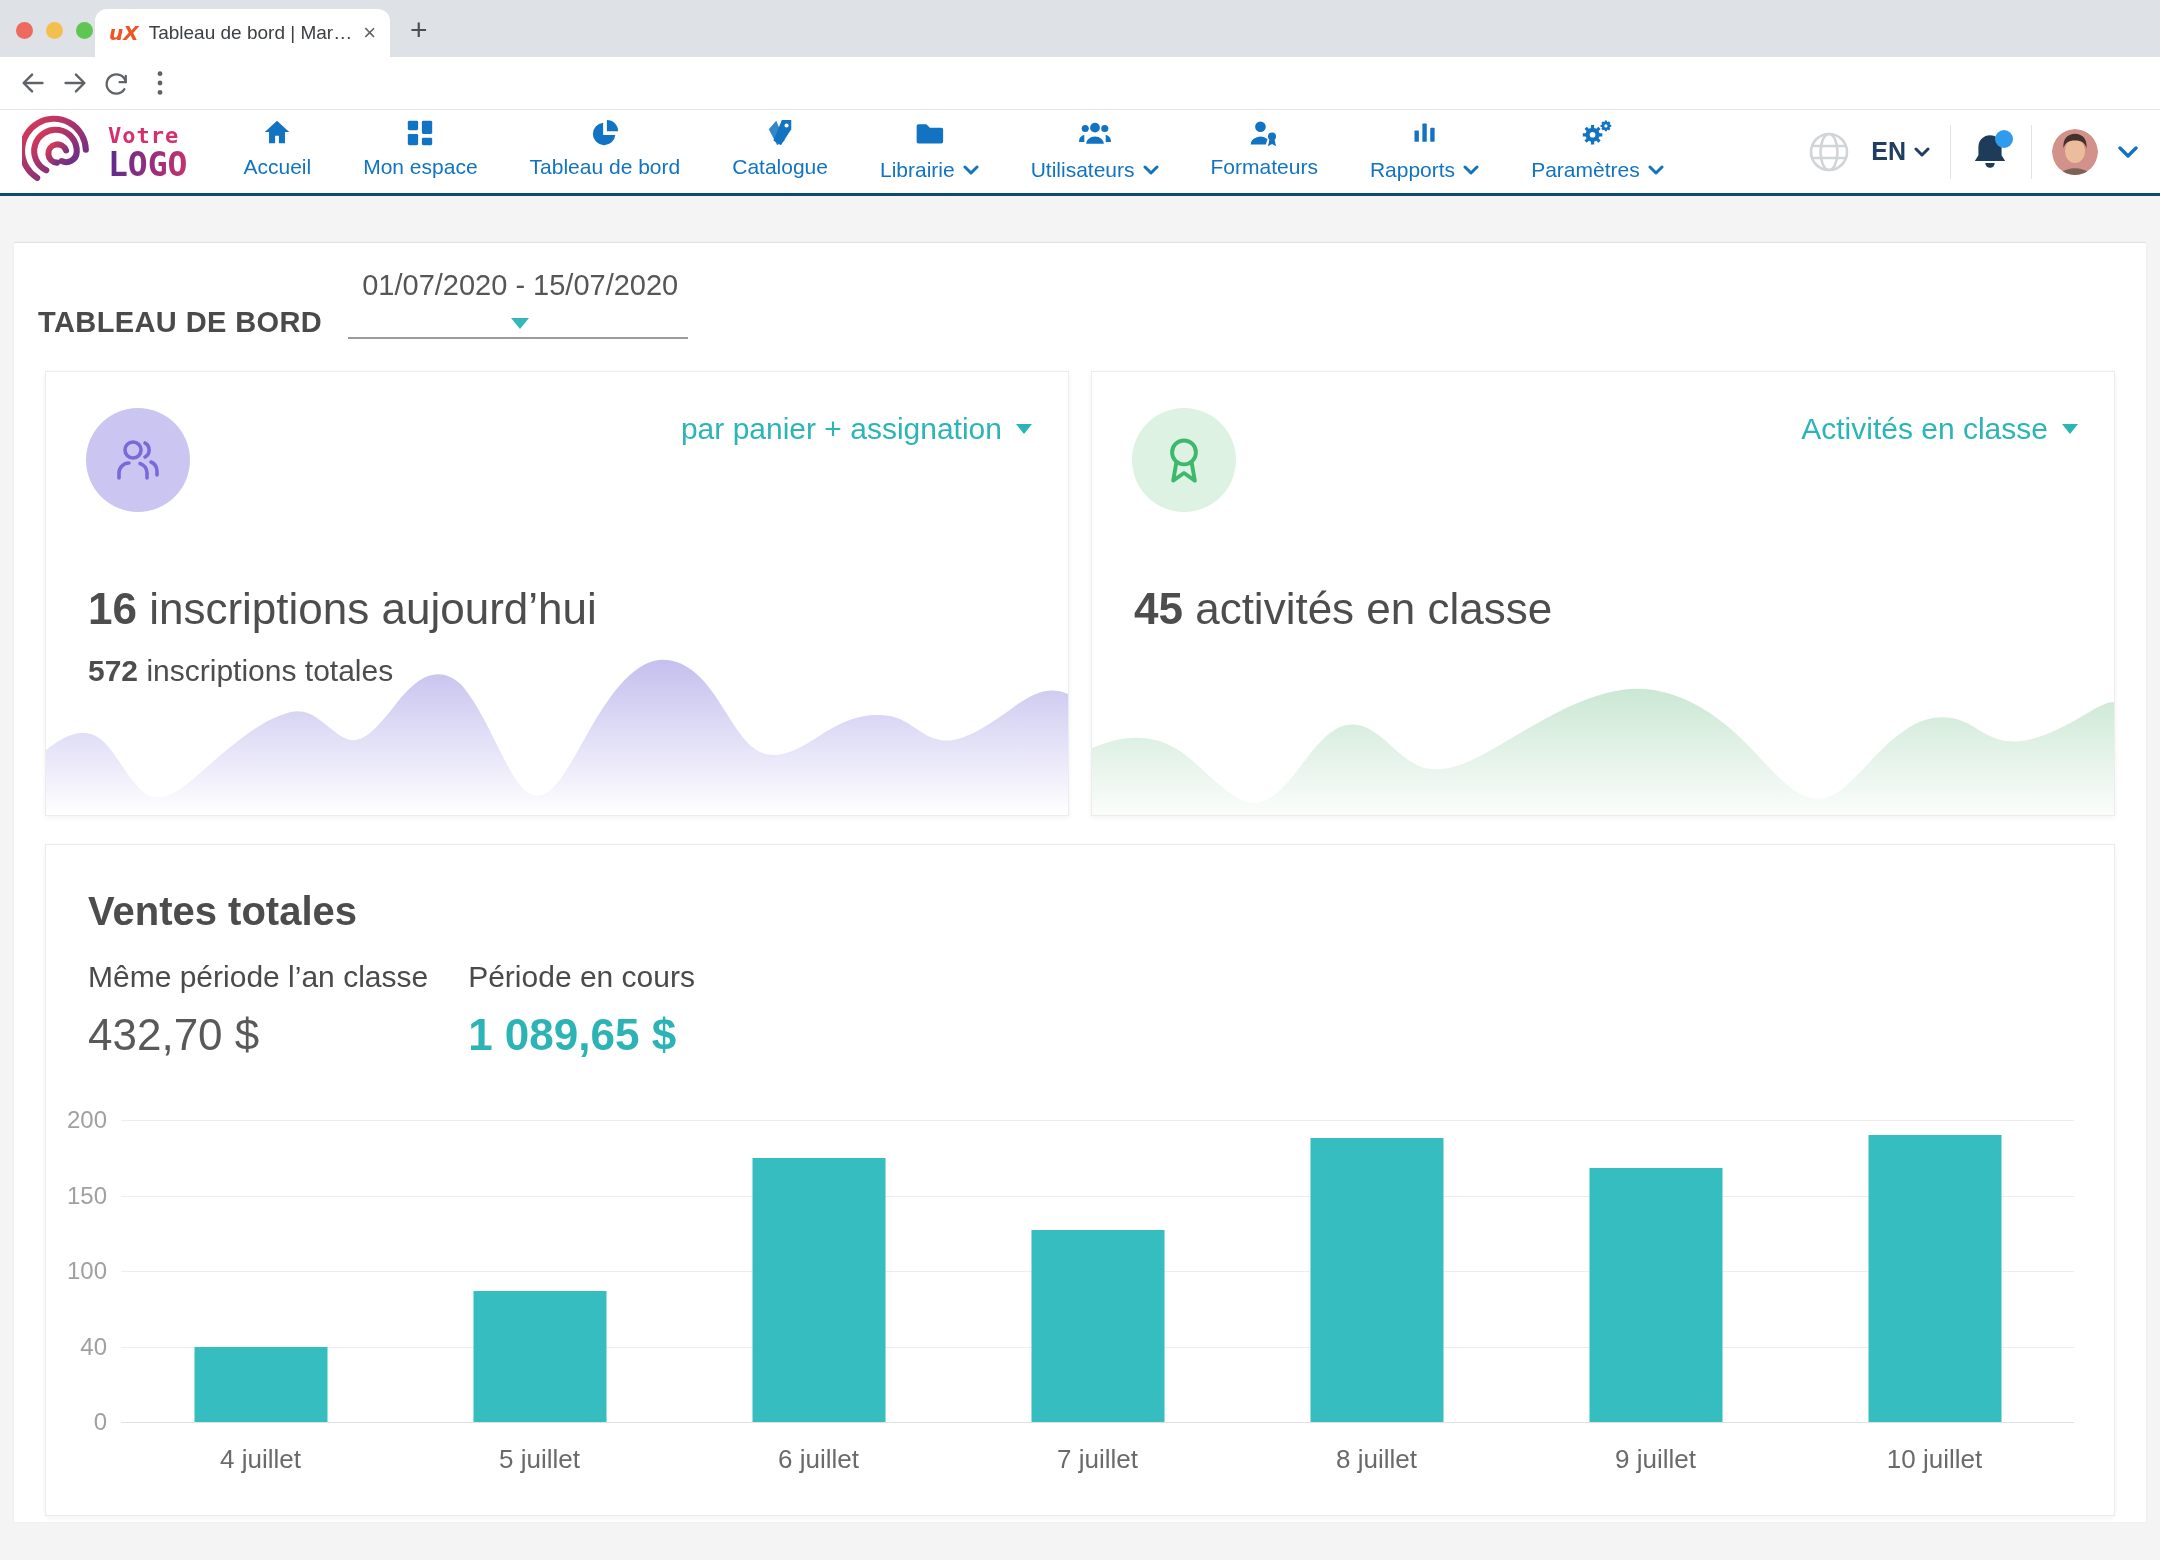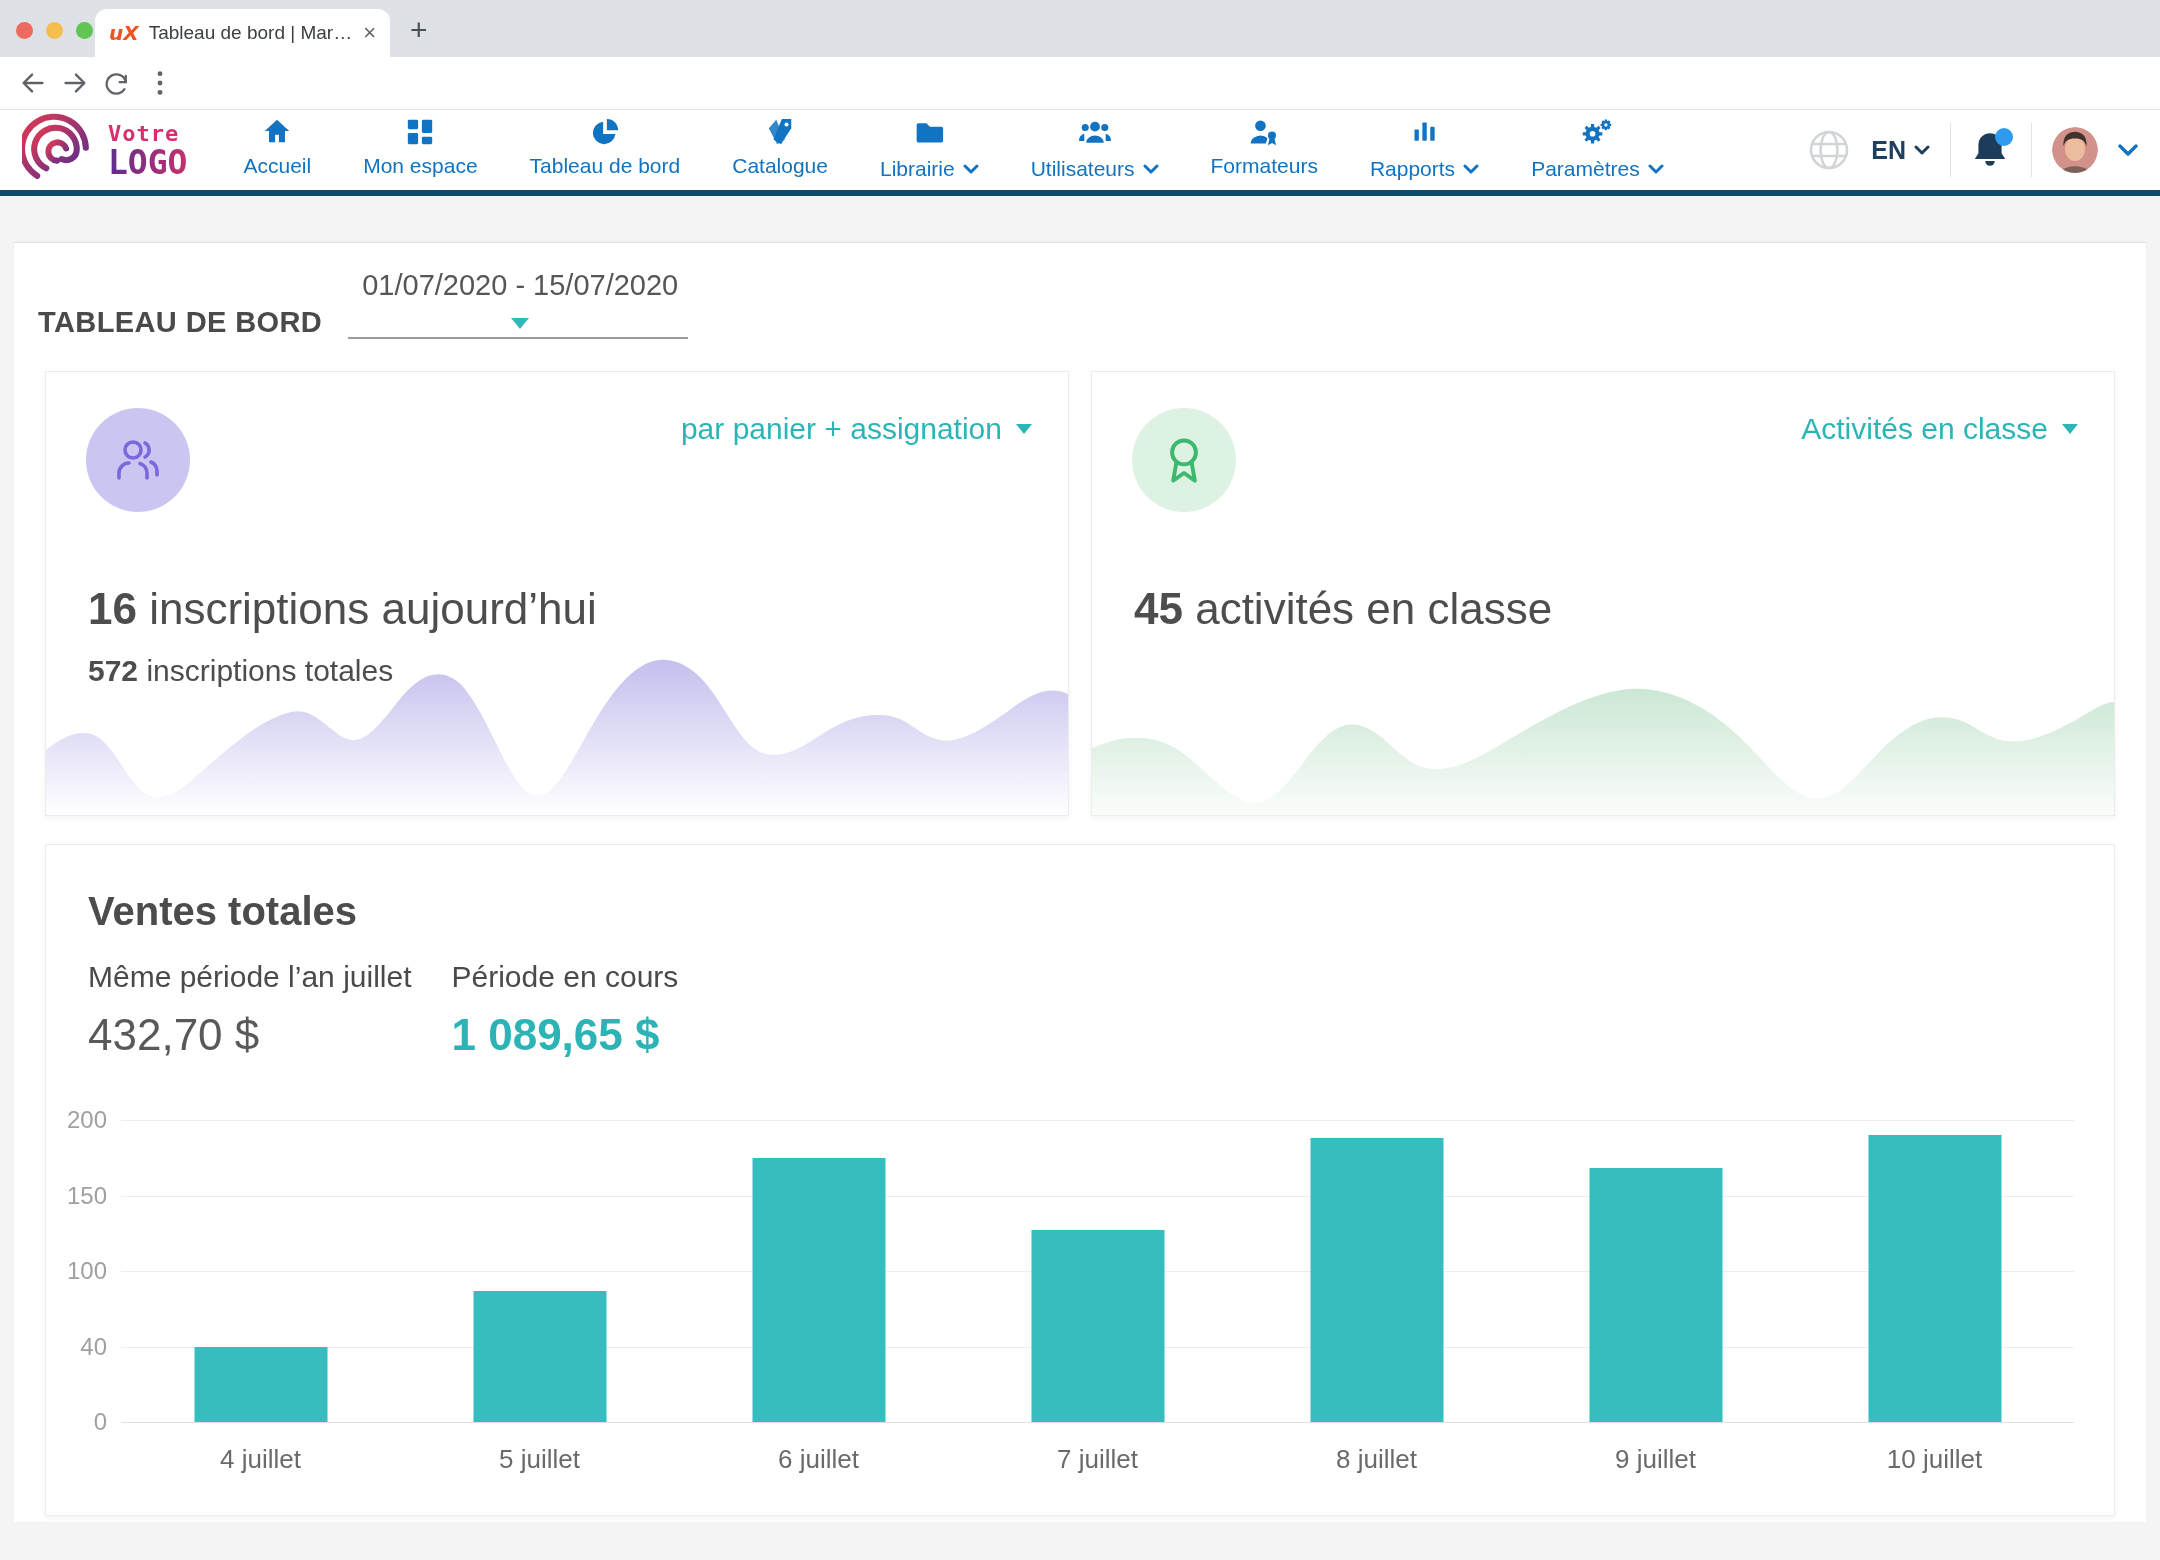--- a/index.html
+++ b/index.html
@@ -23,21 +23,21 @@
 
   .toolbar { height:53px; background:#fff; display:flex; align-items:center; padding:0 16px; border-bottom:1px solid #e2e4e8; }
   .navbtn { width:34px; height:34px; display:flex; align-items:center; justify-content:center; margin-right:8px; }
   .urlbar { flex:1; height:40px; background:#f1f3f4; border-radius:20px; margin-left:8px;
             display:flex; align-items:center; padding:0 16px 0 20px; gap:12px; }
   .url-text { font-size:20px; color:#202124; }
   .url-spacer { flex:1; }
   .dots { margin-left:14px; }
 
   
-  .appnav { height:86px; background:#fff; border-bottom:6px solid #0c4a6e; display:flex; align-items:center; padding:0 22px; }
+  .appnav { height:86px; background:#fff; border-bottom:3px solid #0c4a6e; display:flex; align-items:center; padding:0 22px; }
   .logo { display:flex; align-items:center; gap:10px; }
   .logo-text .l1 { font-family:"DejaVu Sans Mono", monospace; font-weight:bold; font-size:22px; color:#d62f6d; letter-spacing:1px; }
   .logo-text .l2 { font-family:"DejaVu Sans Mono", monospace; font-weight:bold; font-size:33px; line-height:1;
                    color:#7b2e8c; background:linear-gradient(90deg,#5f2c8e,#c5316e);
                    -webkit-background-clip:text; background-clip:text; -webkit-text-fill-color:transparent; }
   .menu { display:flex; margin-left:30px; }
   .menu-item { display:flex; flex-direction:column; align-items:center; gap:7px; padding:0 26px; cursor:pointer; }
   .menu-item svg { height:30px; }
   .menu-label { font-size:21px; color:#1173c1; display:flex; align-items:center; gap:8px; white-space:nowrap; }
   .nav-right { margin-left:auto; display:flex; align-items:center; gap:20px; }
@@ -370,21 +370,21 @@
             <path fill="url(#gg)" d="M0,98 C25,88 45,84 70,92 C100,102 120,135 150,150 C175,162 195,135 215,108 C235,82 250,70 270,76 C290,82 305,105 325,115 C350,127 380,112 410,94 C450,70 490,46 530,40 C570,34 610,52 645,84 C675,112 695,142 720,148 C745,154 765,125 790,100 C815,76 835,64 860,68 C880,71 890,85 910,90 C935,96 965,82 995,64 C1008,56 1016,52 1023,52 L1023,165 L0,165 Z"></path>
           </svg>
         </div>
       </div>
     </div>
 
     <div class="chart-card">
       <div class="sales-title">Ventes totales</div>
       <div class="sales-row">
         <div class="sales-block">
-          <div class="lbl">Même période l’an juillet</div>
+          <div class="lbl">Même période l’an classe</div>
           <div class="val">432,70 $</div>
         </div>
         <div class="sales-block">
           <div class="lbl">Période en cours</div>
           <div class="val teal">1 089,65 $</div>
         </div>
       </div>
 
       <div class="chart-plot">
           <div class="gridline zero" style="top: 302px;"></div>

